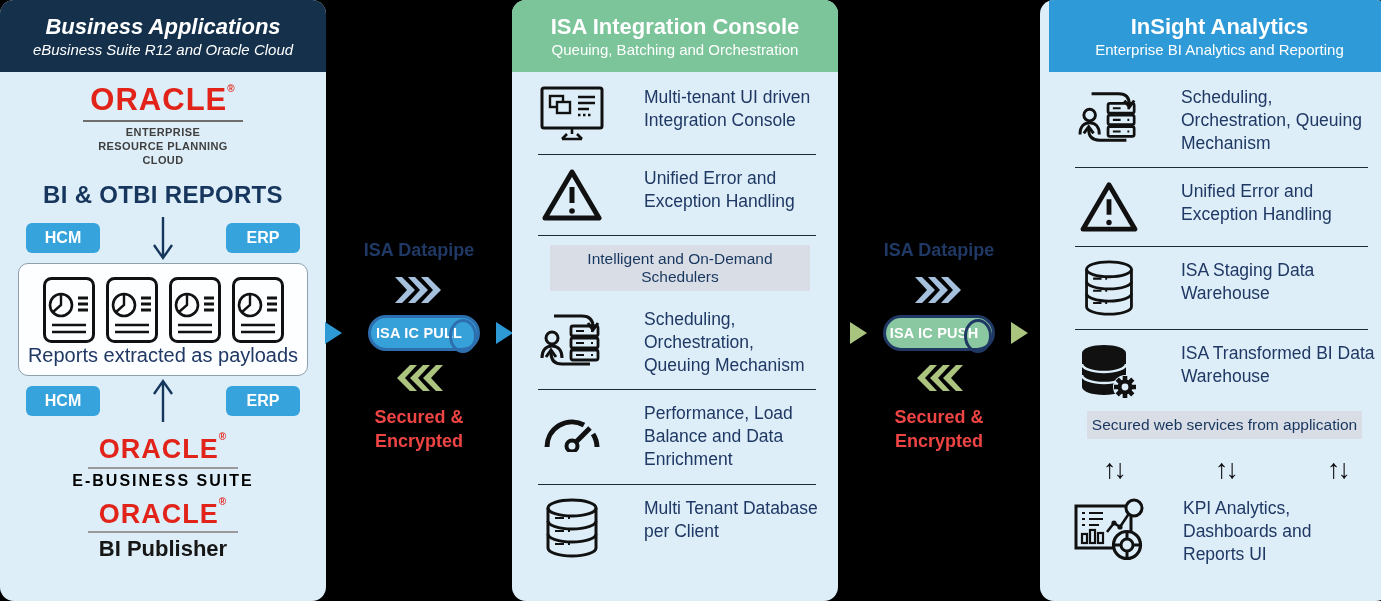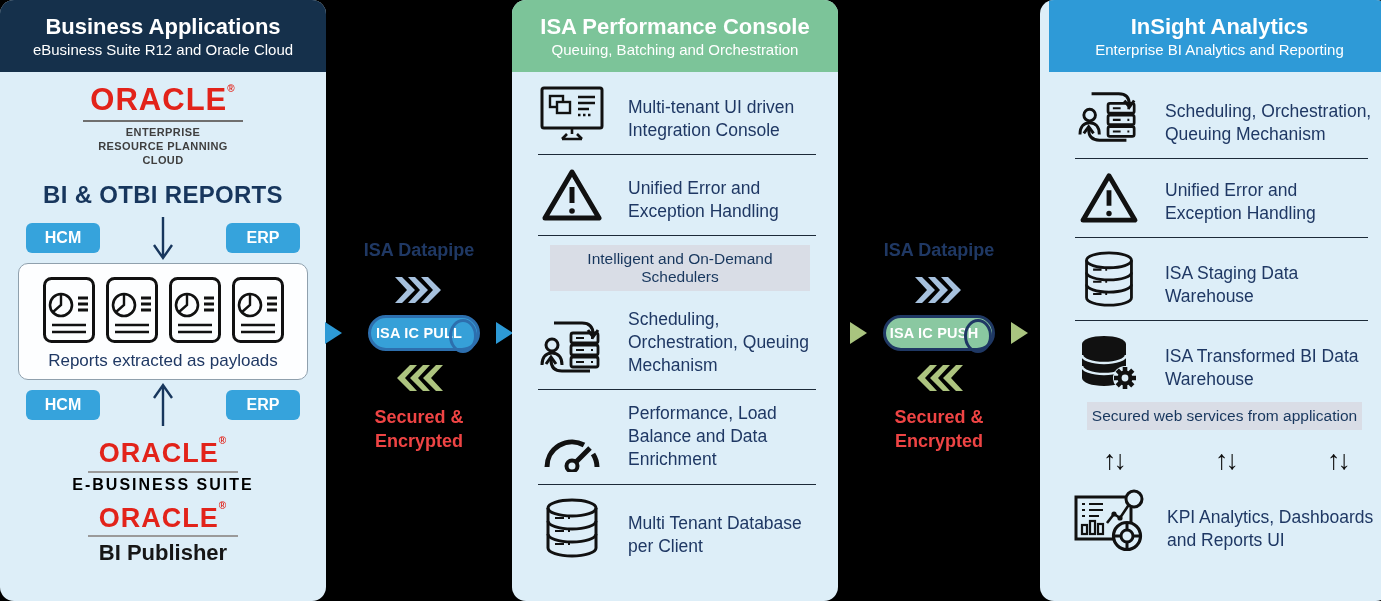--- a/index.html
+++ b/index.html
@@ -5,21 +5,21 @@
   html,body{margin:0;padding:0;background:#000;}
   body{font-family:"Liberation Sans",sans-serif;-webkit-font-smoothing:antialiased;}
   .stage{position:relative;width:1381px;height:601px;background:#000;display:flex;overflow:hidden;}
 
   
   .panel{height:601px;border-radius:14px;overflow:hidden;background:#ddeef8;display:flex;flex-direction:column;flex:0 0 auto;}
   .panel header{flex:0 0 72px;color:#fff;text-align:center;display:flex;flex-direction:column;justify-content:center;gap:1px;}
   .hd-title{font-size:22px;font-weight:700;}
   .hd-sub{font-size:15px;}
   .p-left{width:326px;}
-  .p-left header{background:#15304b;}
+  .p-left header{background:#15304b;font-style:italic;}
   .p-mid{width:326px;}
   .p-mid header{background:#7cc499;}
   .p-right{width:341px;padding-left:9px;}
   .p-right header{background:#2e9ad7;}
 
   
   .lbody{flex:1;display:flex;flex-direction:column;align-items:center;padding-top:12px;}
   .orc-block{text-align:center;}
   .orc-word{color:#e2231a;font-weight:700;font-size:31px;letter-spacing:1px;line-height:1.05;}
   .orc-word sup{font-size:10px;vertical-align:18px;}
@@ -27,21 +27,21 @@
   .orc-sub{font-size:11px;font-weight:700;color:#3f3f3f;letter-spacing:.4px;line-height:1.3;}
   .orc-label-ebs{font-size:16px;font-weight:700;color:#000000;letter-spacing:2px;}
   .orc-label-bip{font-size:22px;font-weight:700;color:#161616;}
   .ebs .orc-word,.bip .orc-word{font-size:27px;}
   .ebs .orc-rule,.bip .orc-rule{width:150px;background:#9a9a9a;}
   .sec-title{margin:14px 0 6px;font-size:24px;font-weight:700;color:#17365d;letter-spacing:.3px;}
   .badges{width:100%;box-sizing:border-box;display:flex;justify-content:space-between;align-items:center;padding:0 26px;height:46px;}
   .badge{display:flex;align-items:center;justify-content:center;width:74px;height:30px;border-radius:6px;background:#36a3dc;color:#fff;font-weight:700;font-size:16px;}
   .reports-box{margin:2px 0;width:272px;background:#fdfeff;border:1.6px solid #8fa0ad;border-radius:10px;padding:12px 8px 8px;text-align:center;}
   .ricons{display:flex;justify-content:center;gap:9px;}
-  .rcap{margin-top:7px;font-size:17px;color:#1f3864;}
+  .rcap{font-size:20px;color:#1f3864;}
 
   
   .pipe{height:601px;background:#000;display:flex;flex-direction:column;align-items:center;padding-top:240px;box-sizing:border-box;flex:0 0 auto;}
   .pipe-1{width:186px;}
   .pipe-2{width:202px;}
   .dp-label{color:#1f3864;font-weight:700;font-size:18px;}
   .chev{margin-top:16px;}
   .pillrow{display:flex;align-items:center;gap:16px;margin-top:12px;}
   .tri{width:0;height:0;border-top:11px solid transparent;border-bottom:11px solid transparent;}
   .tri-blue{border-left:17px solid #2d9ad6;}
@@ -49,21 +49,21 @@
   .pill{position:relative;width:112px;height:36px;border-radius:19px;border:3px solid;display:flex;align-items:center;justify-content:center;color:#fff;font-weight:700;font-size:14.5px;letter-spacing:.2px;padding-right:10px;box-sizing:border-box;}
   .pill .cap{position:absolute;right:0;top:1px;width:22px;height:28px;border-radius:50%;border:3px solid;}
   .pill-pull{background:#36a0d8;border-color:#2d6fae;margin-left:10px;}
   .pill-pull .cap{border-color:#2d6fae;}
   .pill-push{background:#8ac8a1;border-color:#1f3864;}
   .pill-push .cap{border-color:#1f3864;}
   .secured{margin-top:14px;text-align:center;color:#ef4444;font-weight:700;font-size:18px;line-height:1.35;}
 
   
   .rows{flex:1;display:flex;flex-direction:column;padding:4px 14px 8px 24px;}
-  .item{display:flex;align-items:flex-end;gap:20px;padding:10px 0;}
+  .item{display:flex;align-items:flex-start;gap:36px;padding:10px 0;}
   .icon-cell{flex:0 0 72px;display:flex;justify-content:center;}
   .itxt{font-size:17.5px;color:#1f3864;line-height:1.32;max-width:222px;}
   .p-right .itxt{max-width:236px;}
   .divider{border:none;border-top:1.6px solid #1c2a38;margin:2px 8px 2px 2px;width:auto;}
   .graybar{background:#d9dde6;color:#17365d;font-size:15.5px;text-align:center;padding:5px 2px;margin:7px 14px;}
   .updown-row{display:flex;justify-content:space-between;padding:8px 28px 2px 30px;}
   .updown{font-size:27px;font-weight:700;color:#0e0e0e;letter-spacing:-3px;}
 
   svg{display:block;}
 </style>
@@ -179,21 +179,21 @@
       </g>
     </svg>
     <div class="secured">
       <div>Secured &amp;</div>
       <div>Encrypted</div>
     </div>
   </section>
 
   <section class="panel p-mid">
     <header>
-      <div class="hd-title">ISA Performance Console</div>
+      <div class="hd-title">ISA Integration Console</div>
       <div class="hd-sub">Queuing, Batching and Orchestration</div>
     </header>
     <div class="rows">
 
       <div class="item">
         <span class="icon-cell">
           <svg width="64" height="56" viewBox="0 0 64 56" fill="none" stroke="#111">
             <rect x="2" y="2" width="60" height="40" rx="2" stroke-width="3"></rect>
             <rect x="10" y="10" width="13" height="11" stroke-width="2.4"></rect>
             <rect x="17" y="16" width="13" height="11" stroke-width="2.4" fill="#ddeef8"></rect>

